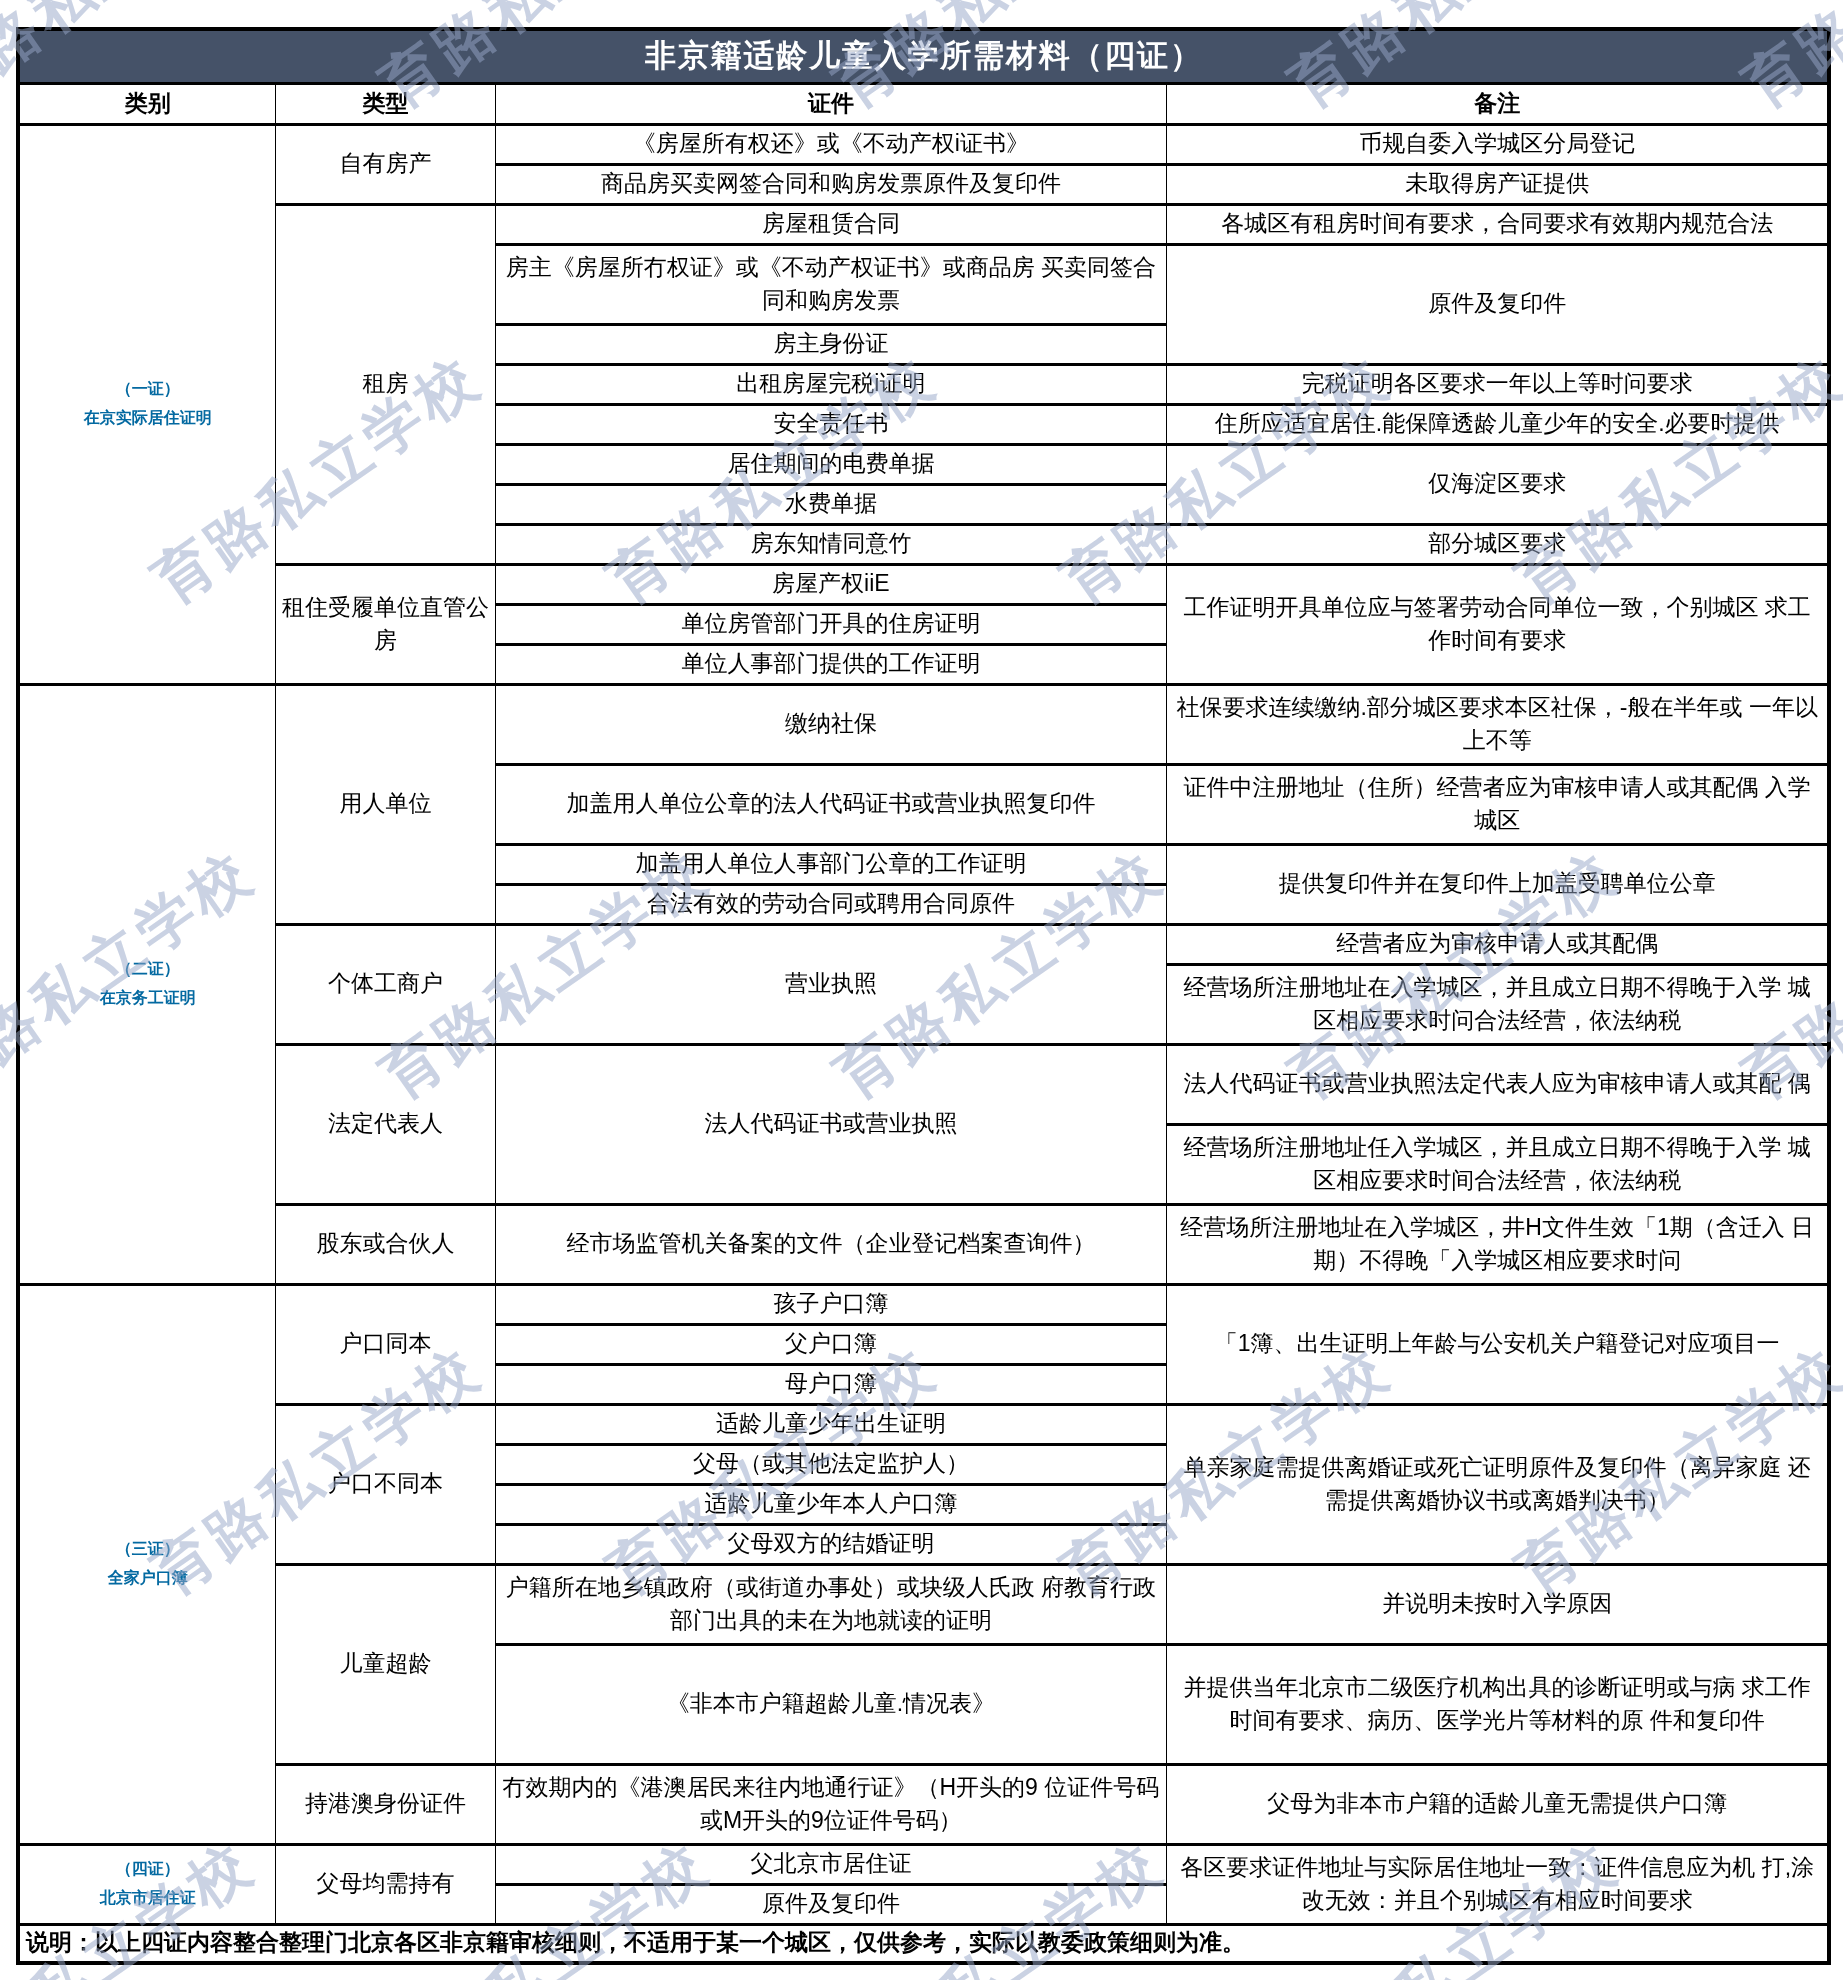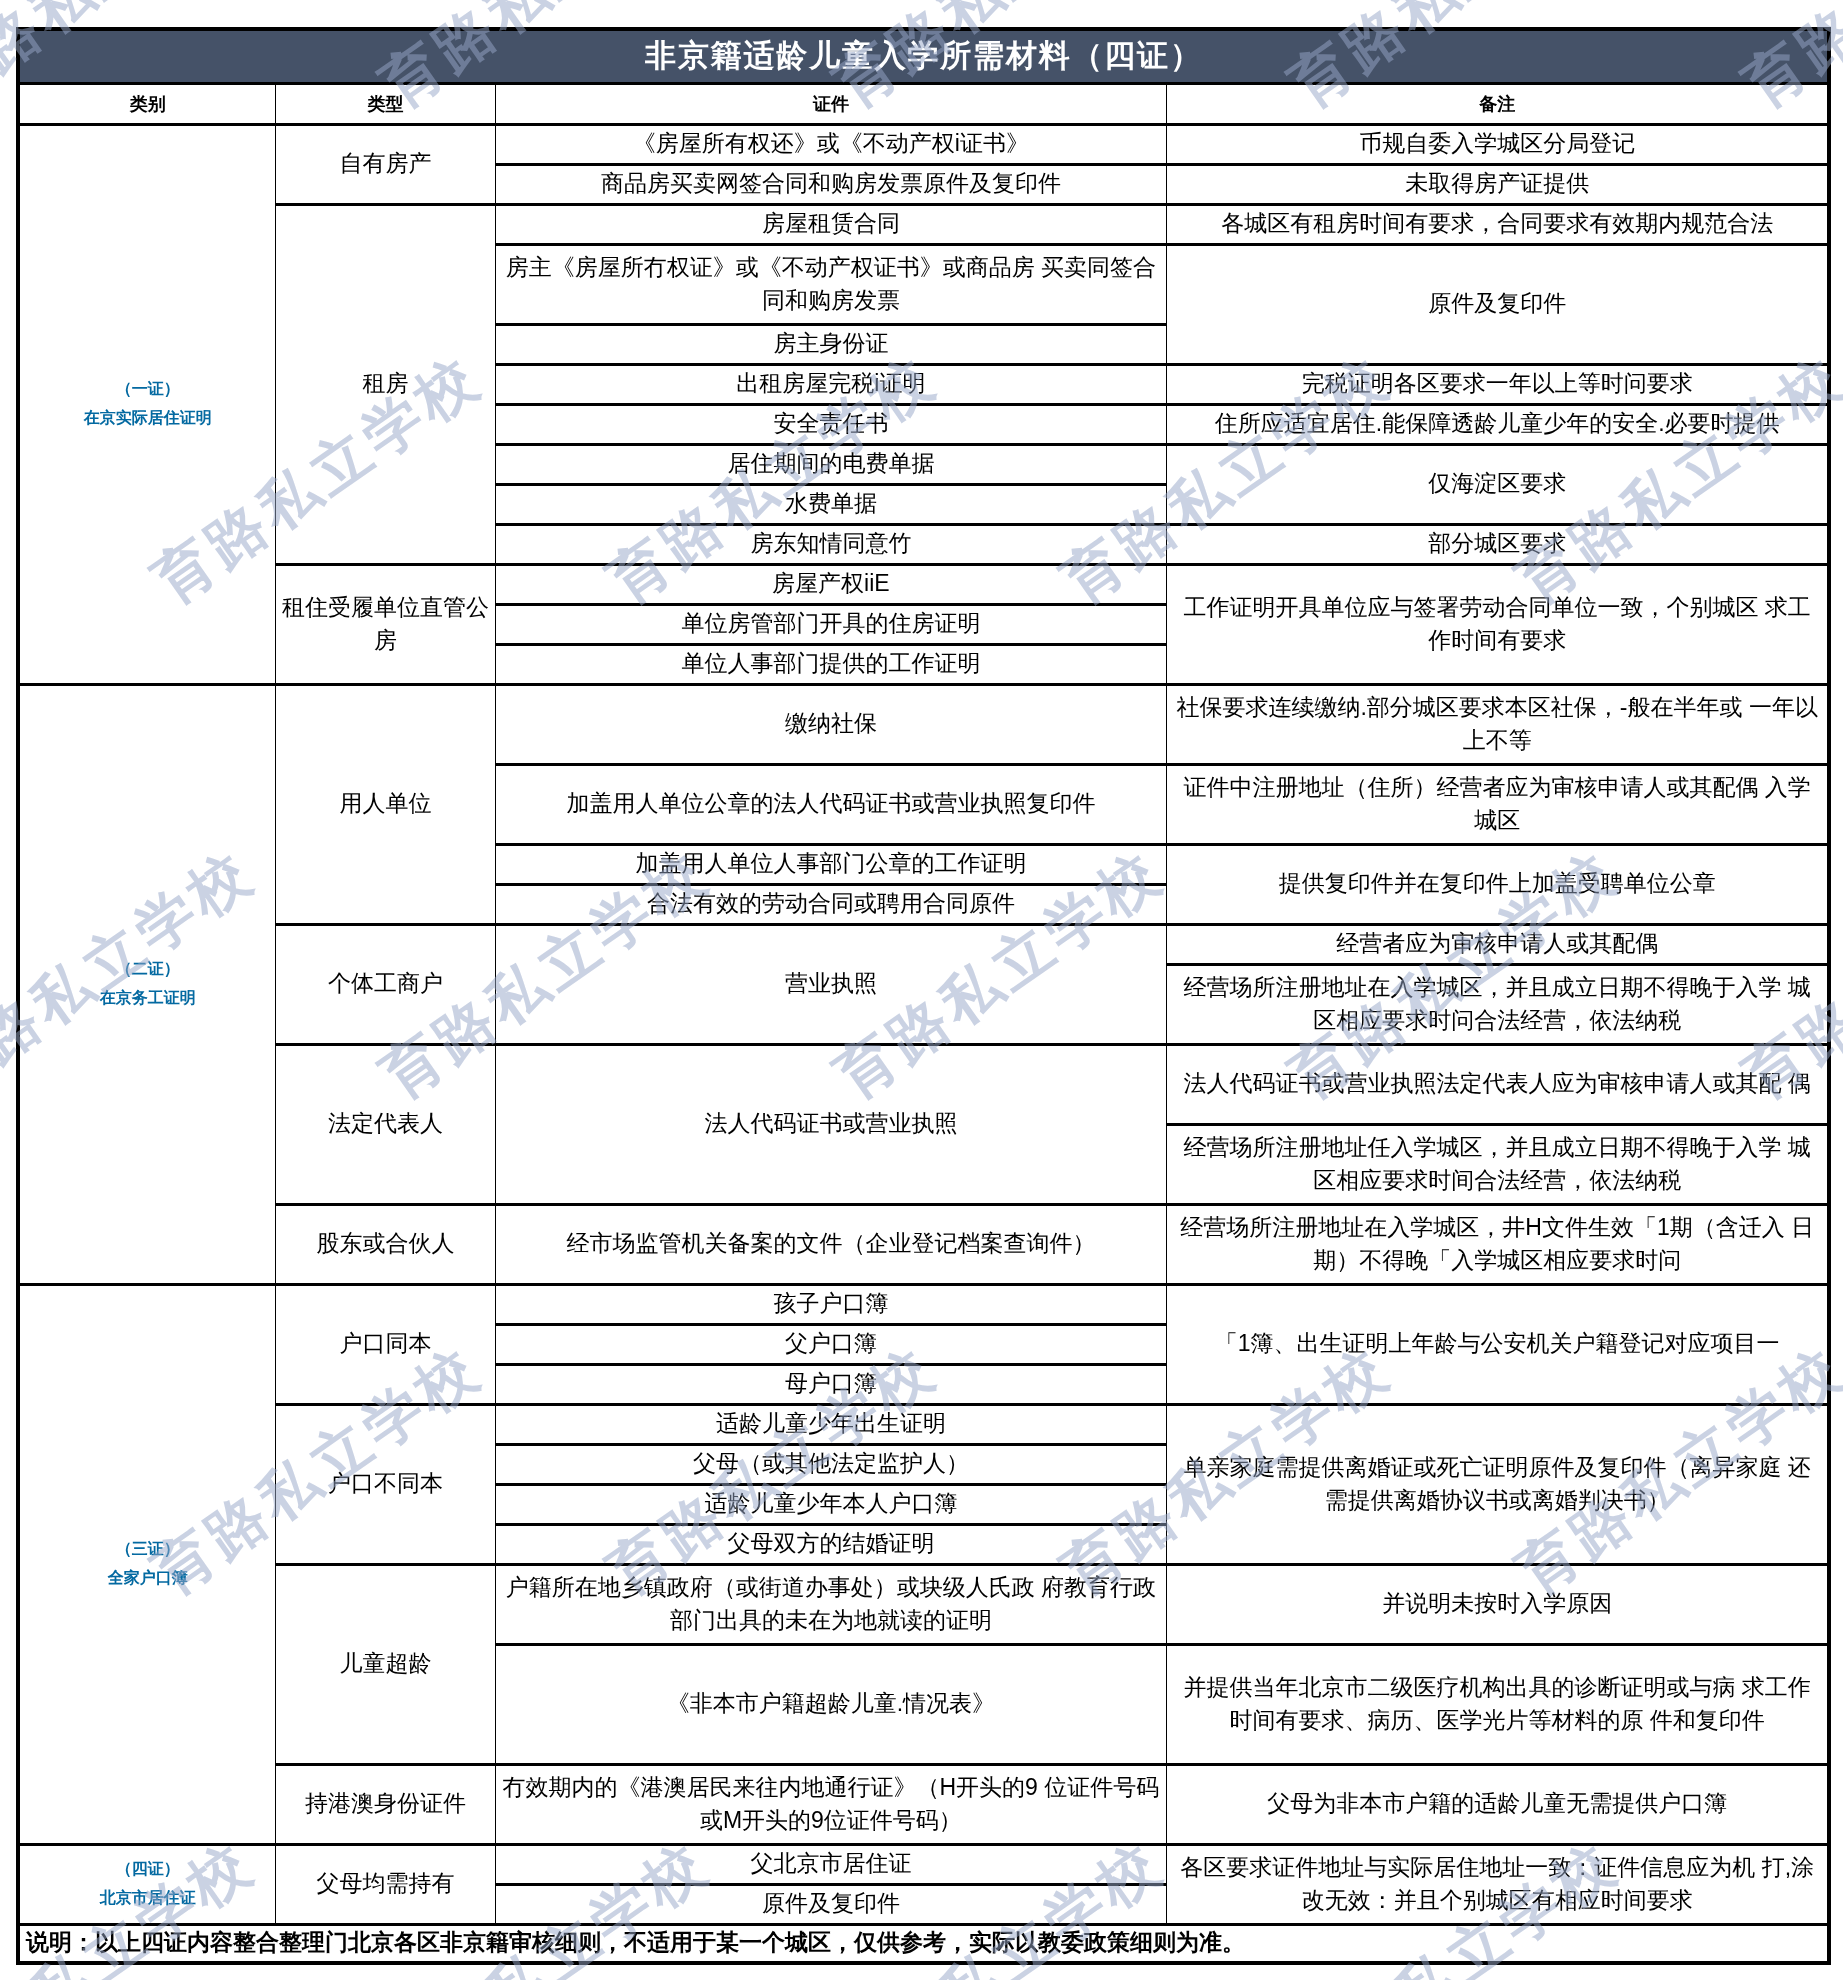--- a/index.html
+++ b/index.html
@@ -14,21 +14,21 @@
   .doc-table td{
     border:1.8px solid #000;border-top-width:3.6px;border-bottom-width:3.6px;
     text-align:center;vertical-align:middle;
     font-size:23px;line-height:1.45;padding:0.9px 5.5px;color:#000;
     word-break:break-all;overflow:hidden;
   }
   tr.title-row td{
     background:#455268;color:#ffffff;font-weight:bold;font-size:31px;height:49px;
     letter-spacing:1.8px;
   }
-  tr.head-row td{font-weight:bold;font-size:18px;height:36px;}
+  tr.head-row td{font-weight:bold;font-size:23px;height:36px;}
   td.cat{color:#0369a1;font-weight:bold;font-size:16px;line-height:1.8;}
   td.doc{}
   td.note{}
   tr.h1{height:40px;}
   tr.h2{height:80px;}
   tr.h3{height:120px;}
   tr.footer-row td{text-align:left;font-size:23px;height:33px;font-weight:bold;}
   .wm-layer{
     position:absolute;left:0;top:0;width:1844px;height:1980px;
     pointer-events:none;z-index:9;overflow:hidden;

